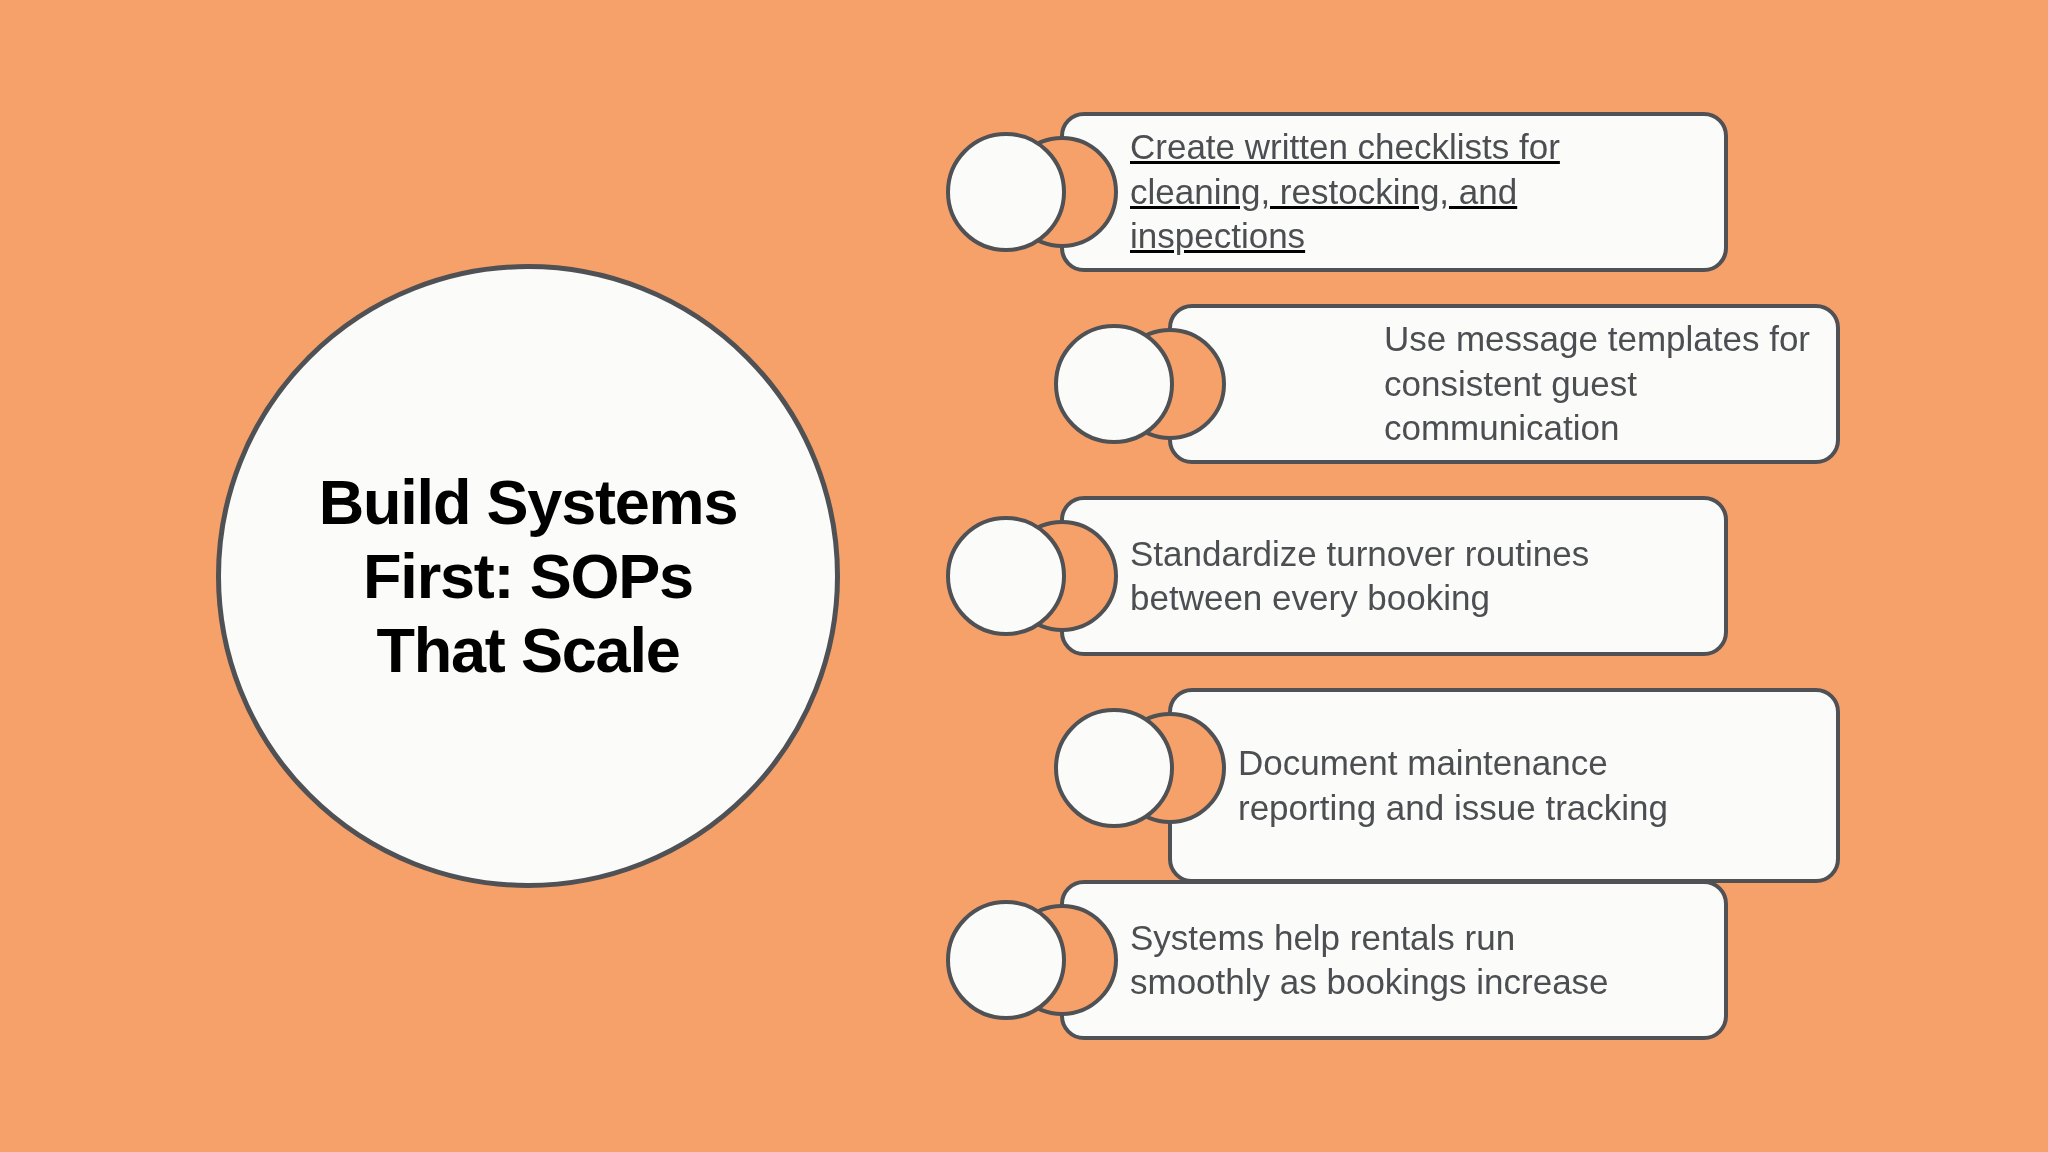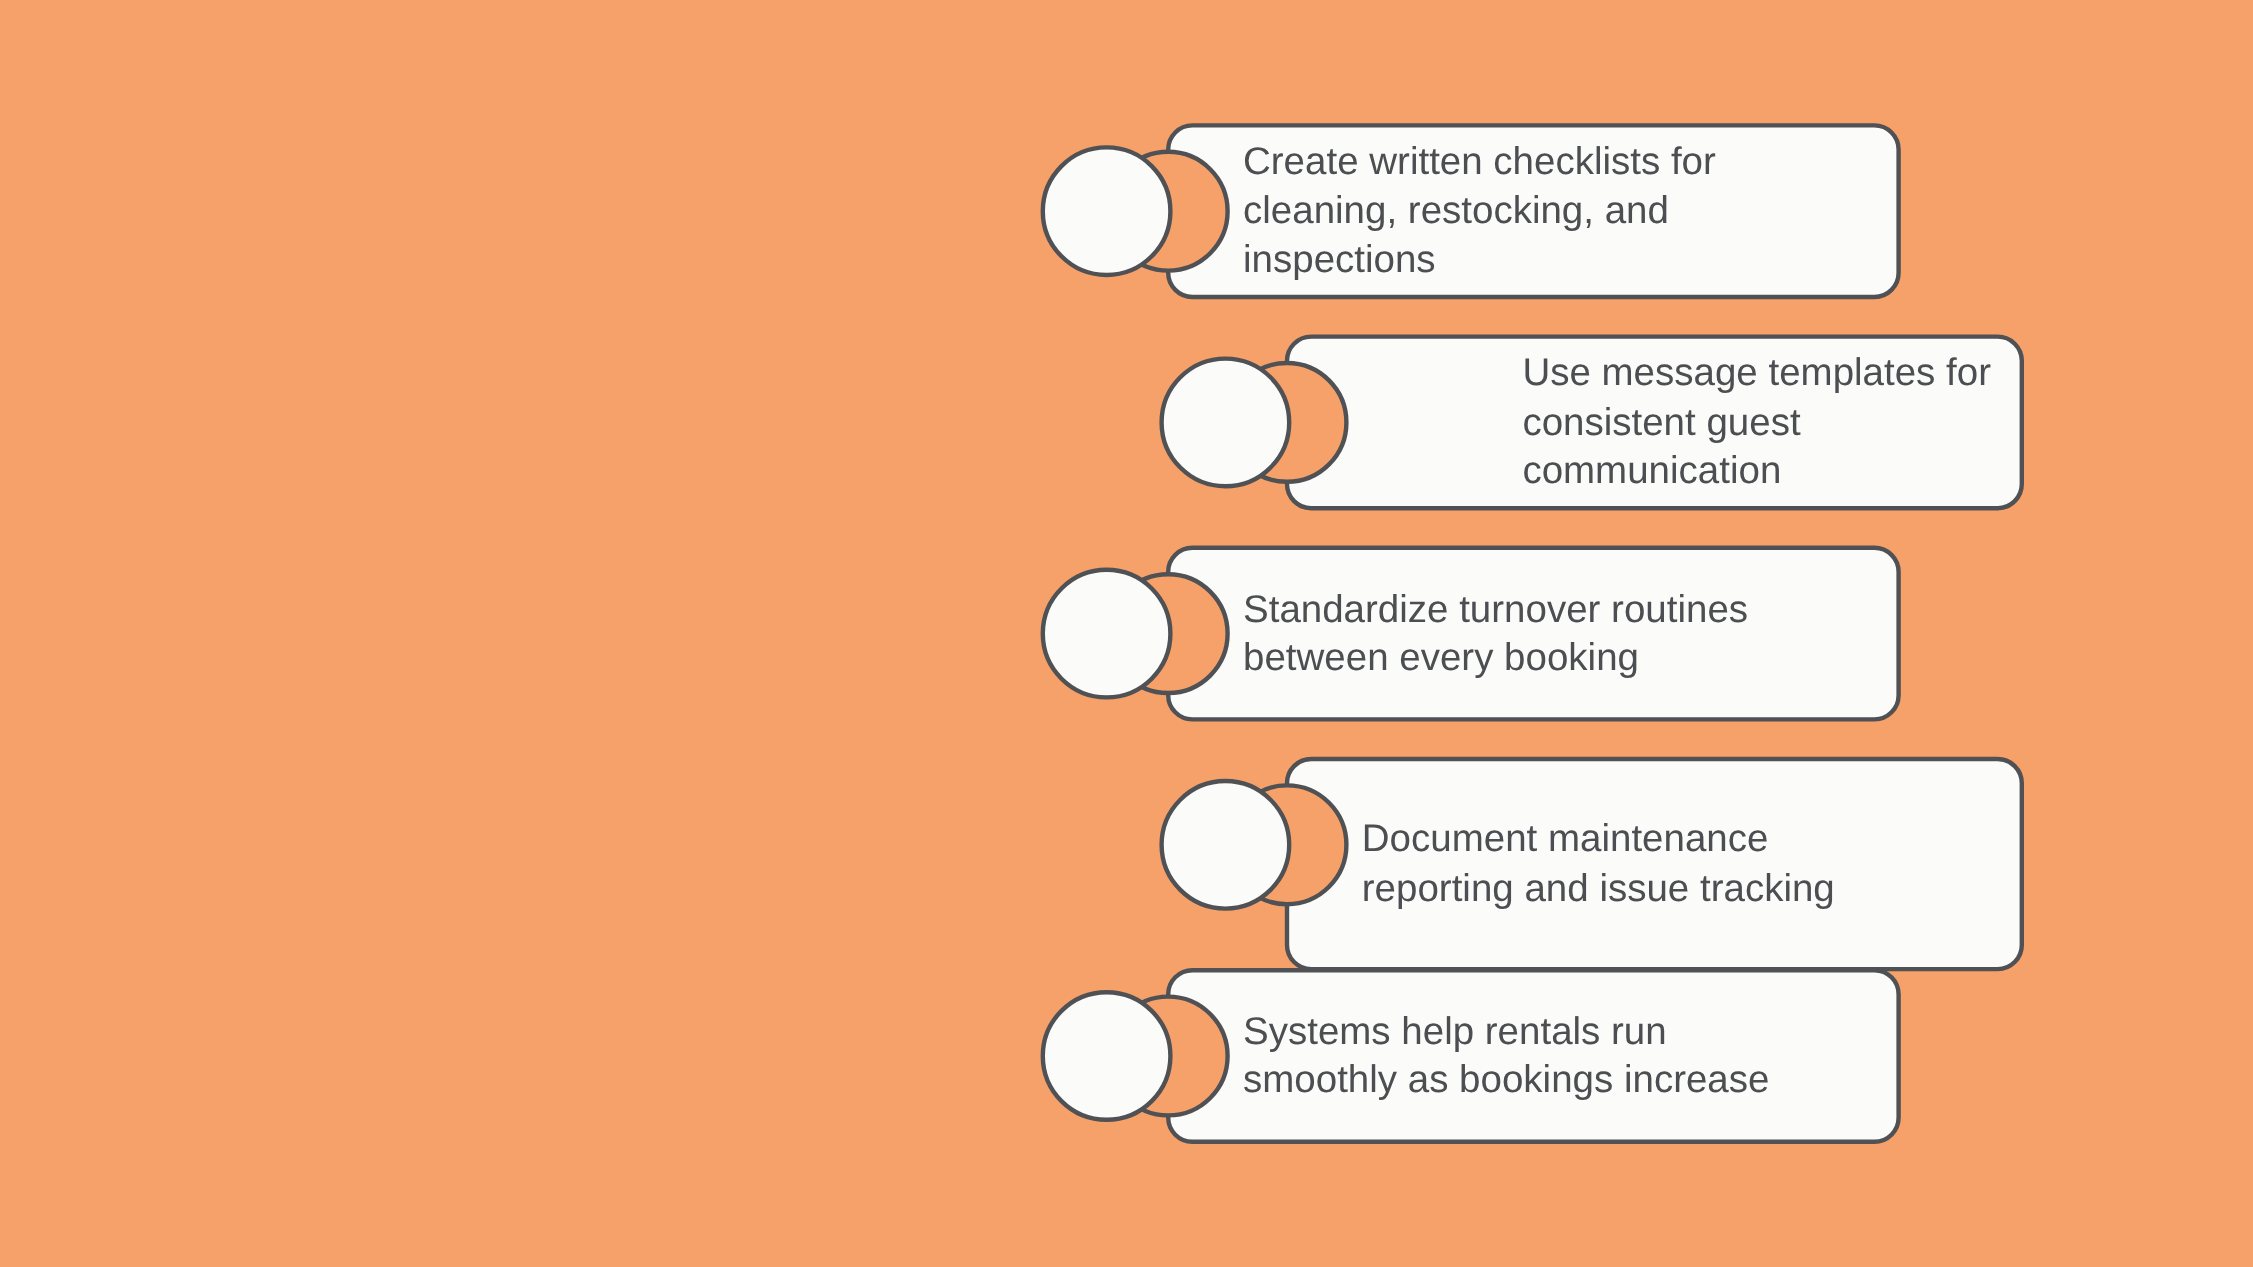--- a/index.html
+++ b/index.html
@@ -93,25 +93,30 @@
     background: #fbfbfa;
     border: 4px solid #4f5154;
     box-sizing: border-box;
   }
 </style>
 </head>
 <body>
 
 <div id="stage">
 
+  <div id="hero-circle">
+    <div id="hero-title">Build Systems
+First: SOPs
+That Scale</div>
+  </div>
 
   <div id="items">
 
     <div class="row" style="left:0px; top:0px;">
-      <div class="bubble" style="left:100px; top:16px; width:668px; height:160px;">
+      <div class="bubble" style="left:100px; top:16px; width:668px; height:160px;text-decoration:underline;">
         <div class="bubble-text">Create written checklists for
 cleaning, restocking, and
 inspections</div>
       </div>
       <div class="notch" style="left:46px; top:40px; width:112px; height:112px;"></div>
       <div class="marker" style="left:-14px; top:36px; width:120px; height:120px;"></div>
     </div>
 
     <div class="row" style="left:0px; top:192px;">
       <div class="bubble" style="left:208px; top:16px; width:672px; height:160px;justify-content:flex-end;">

